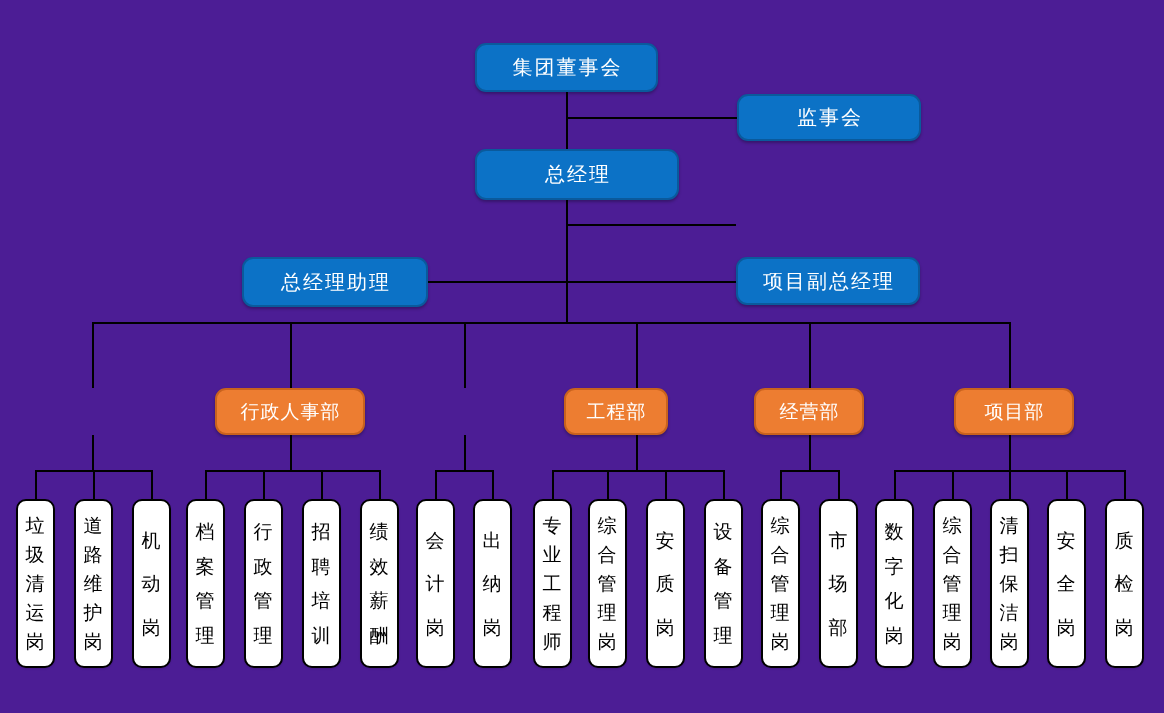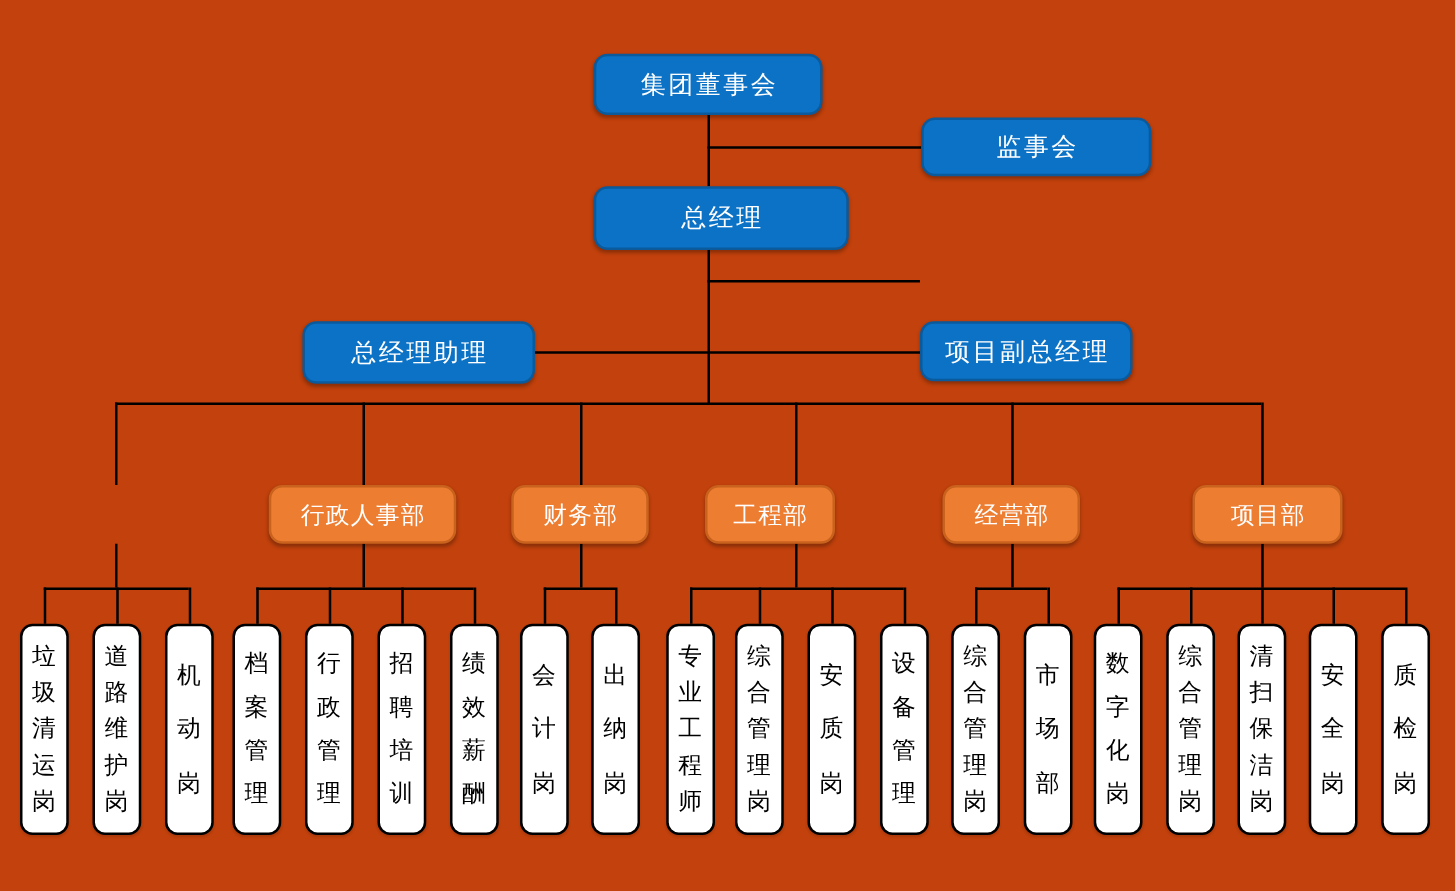--- a/index.html
+++ b/index.html
@@ -1,18 +1,18 @@
 <!DOCTYPE html>
 <html style="--node-blue: #0C72C6; --node-blue-border: #0A5A9C; --node-orange: #ED7D31; --node-orange-border: #C9621D; --connector: #000000; --pos-border: #000000;"><head>
 <meta charset="utf-8">
 <style>
   * { margin:0; padding:0; box-sizing:border-box; }
   html,body { background:#fff; }
   body { font-family:"Liberation Sans", sans-serif; }
-  .canvas { position:relative; width:1164px; height:713px; background:#c2410c; overflow:hidden; }
+  .canvas { position:relative; width:1164px; height:713px; background:#4c1d95; overflow:hidden; }
 
   .line { position:absolute; background:#000; }
   .line.v { width:1.5px; }
   .line.h { height:1.5px; }
 
   .node {
     position:absolute; display:flex; align-items:center; justify-content:center;
     color:#fff; font-size:20px; letter-spacing:2px; text-indent:2px;
     border-radius:11px; white-space:nowrap;
   }
@@ -92,24 +92,23 @@
 
   <div class="node blue" style="left:475px;top:43px;width:183px;height:49px">集团董事会</div>
 
   <div class="node blue" style="left:737px;top:94px;width:184px;height:47px">监事会</div>
 
   <div class="node blue" style="left:475px;top:149px;width:204px;height:51px">总经理</div>
 
 
   <div class="node blue" style="left:242px;top:257px;width:186px;height:50px">总经理助理</div>
 
-  <div class="node blue" style="left:736px;top:257px;width:170px;height:48px">项目副总经理</div>
+  <div class="node blue" style="left:736px;top:257px;width:184px;height:48px">项目副总经理</div>
 
   <div class="node dept" style="left:215px;width:150px">行政人事部</div>
-  <div class="node dept" style="left:409px;width:110px">财务部</div>
   <div class="node dept" style="left:564px;width:104px">工程部</div>
   <div class="node dept" style="left:754px;width:110px">经营部</div>
   <div class="node dept" style="left:954px;width:120px">项目部</div>
 
   <div class="pos" style="left:15.5px">
       <span>垃</span>
       <span>圾</span>
       <span>清</span>
       <span>运</span>
       <span>岗</span>

